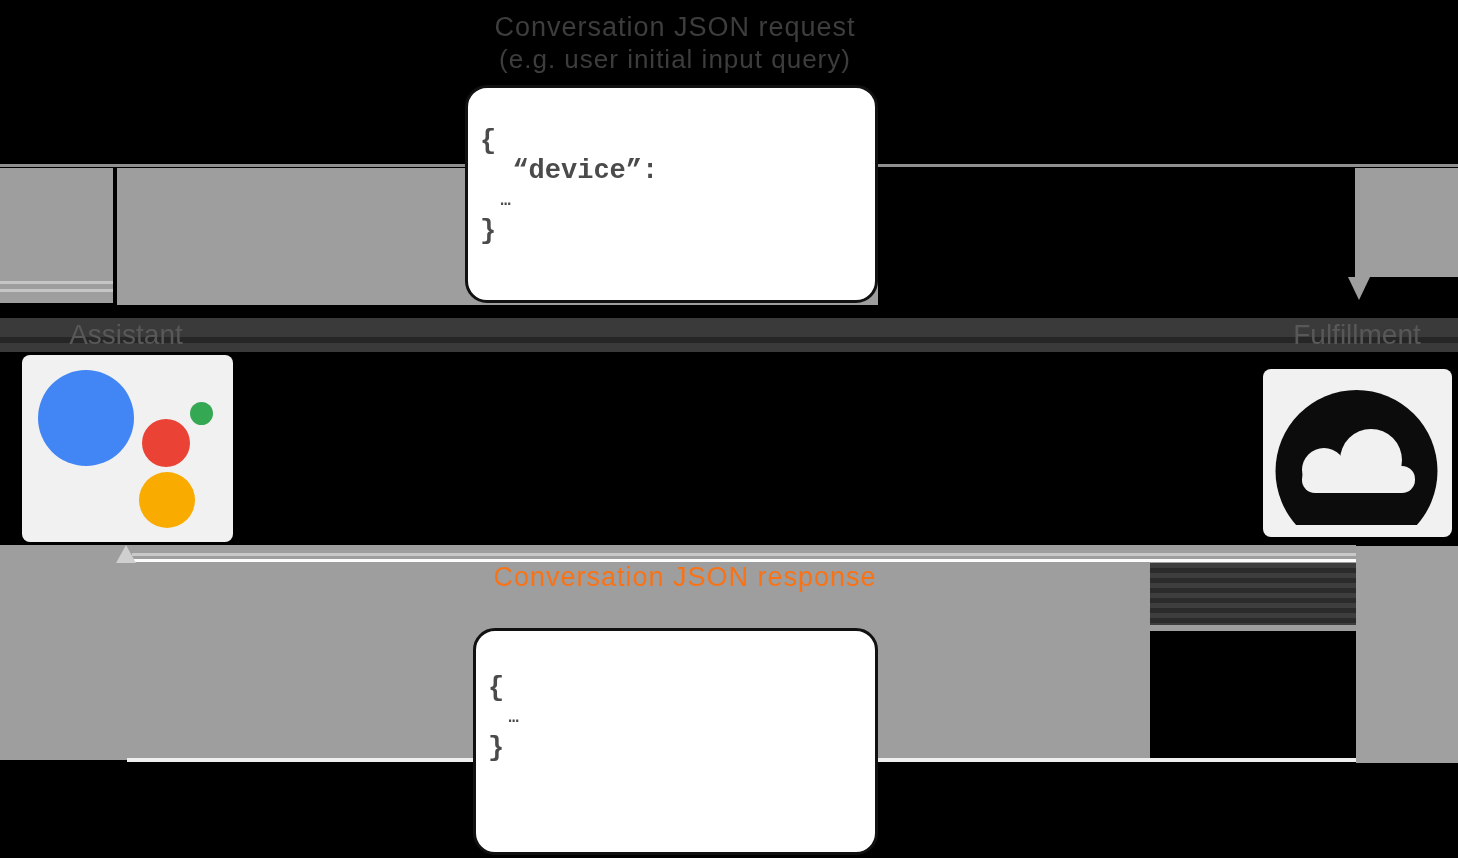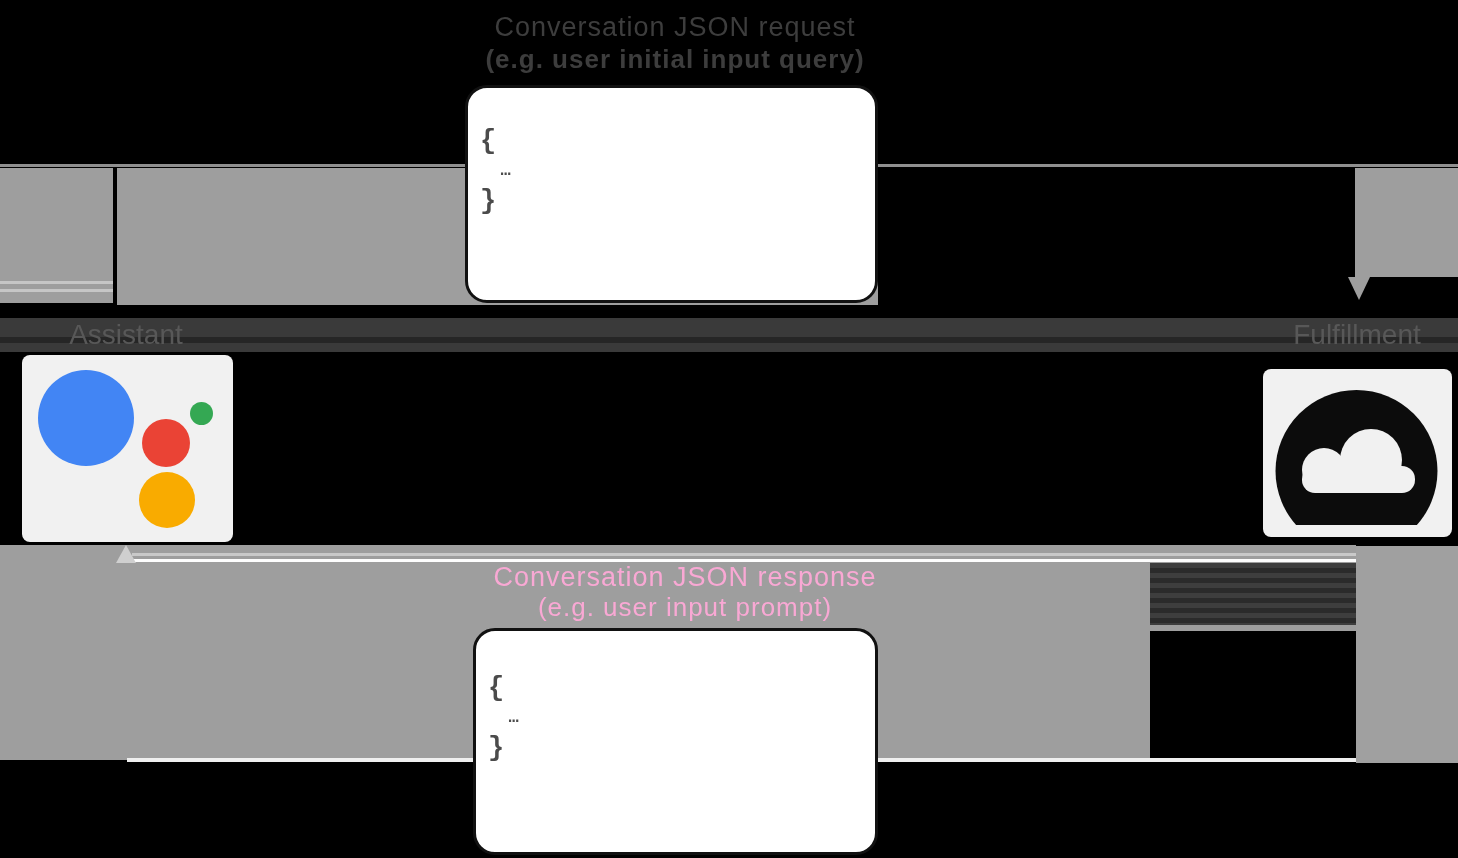--- a/index.html
+++ b/index.html
@@ -5,21 +5,21 @@
   html,body { margin:0; padding:0; background:#000; }
   .stage {
     position:relative; width:1458px; height:858px; background:#000;
     overflow:hidden; font-family:"Liberation Sans", sans-serif;
   }
   .abs { position:absolute; }
 
   
   .flow-title { left:280px; width:790px; text-align:center; color:#3d3d3d; }
   .req-title  { top:12px; font-size:27px; letter-spacing:1px; }
-  .req-sub    { top:44px; font-size:26px; letter-spacing:1px;font-weight:bold; }
+  .req-sub    { top:44px; font-size:26px; letter-spacing:1px; }
 
   
   .hline-top { left:0; top:164px; width:1458px; height:3px; background:#8f8f8f; }
   .blkA { left:0;     top:168px; width:113px;  height:135px; background:#9e9e9e; }
   .blkA-line { left:0; width:113px; height:3px; background:#c6c6c6; }
   .blkB { left:117px; top:168px; width:761px;  height:137px; background:#9e9e9e; }
   .blkC { left:1355px; top:168px; width:103px; height:109px; background:#9e9e9e; }
   .arrow-down { left:1348px; top:277px; width:0; height:0;
     border-left:11px solid transparent; border-right:11px solid transparent;
     border-top:23px solid #9e9e9e; }
@@ -64,21 +64,21 @@
   .gdark  { left:1150px; top:563px; width:206px; height:62px;
     background:repeating-linear-gradient(180deg,#3e3e3e 0 5px,#2b2b2b 5px 10px); }
   .gstrip2 { left:1150px; top:625px; width:206px; height:6px; background:#9e9e9e; }
   .gright { left:1356px; top:546px; width:102px; height:217px; background:#a0a0a0; }
   .wline-bottom { left:127px; top:758px; width:1229px; height:4px; background:#efefef; }
   .arrow-up { left:116px; top:545px; width:0; height:0;
     border-left:10px solid transparent; border-right:10px solid transparent;
     border-bottom:18px solid #cfcfcf; }
 
   
-  .res-flow { left:300px; width:770px; text-align:center; color:#f9a8d4; }
+  .res-flow { left:300px; width:770px; text-align:center; color:#f97316; }
   .res-title { top:562px; font-size:27px; letter-spacing:1px; }
   .res-sub   { top:592px; font-size:26px; letter-spacing:1px; }
 </style>
 </head>
 <body>
 
 <div class="stage">
 
   <div class="abs flow-title req-title">Conversation JSON request</div>
   <div class="abs flow-title req-sub">(e.g. user initial input query)</div>
@@ -86,20 +86,21 @@
   <div class="abs hline-top"></div>
   <div class="abs blkA"></div>
   <div class="abs blkA-line" style="top:281px;"></div>
   <div class="abs blkA-line" style="top:289px;"></div>
   <div class="abs blkB"></div>
   <div class="abs blkC"></div>
   <div class="abs arrow-down"></div>
 
   <div class="abs codebox top">
     <div class="codeline">{</div>
+    <div class="codeline">  “device”:</div>
     <div class="codeline small">  …</div>
     <div class="codeline">}</div>
   </div>
 
   <div class="abs band"></div>
   <div class="abs band-dark"></div>
   <div class="abs node-label assistant-label">Assistant</div>
   <div class="abs node-label fulfillment-label">Fulfillment</div>
 
   <div class="abs assistant-card">
@@ -126,21 +127,20 @@
   <div class="abs gright"></div>
   <div class="abs gmain"></div>
   <div class="abs gdark"></div>
   <div class="abs gstrip2"></div>
   <div class="abs wline1"></div>
   <div class="abs wline2"></div>
   <div class="abs wline-bottom"></div>
   <div class="abs arrow-up"></div>
 
   <div class="abs res-flow res-title">Conversation JSON response</div>
-  <div class="abs res-flow res-sub">(e.g. user input prompt)</div>
 
   <div class="abs codebox bottom">
     <div class="codeline">{</div>
     <div class="codeline small">  …</div>
     <div class="codeline">}</div>
   </div>
 
 </div>
 
 </body></html>

